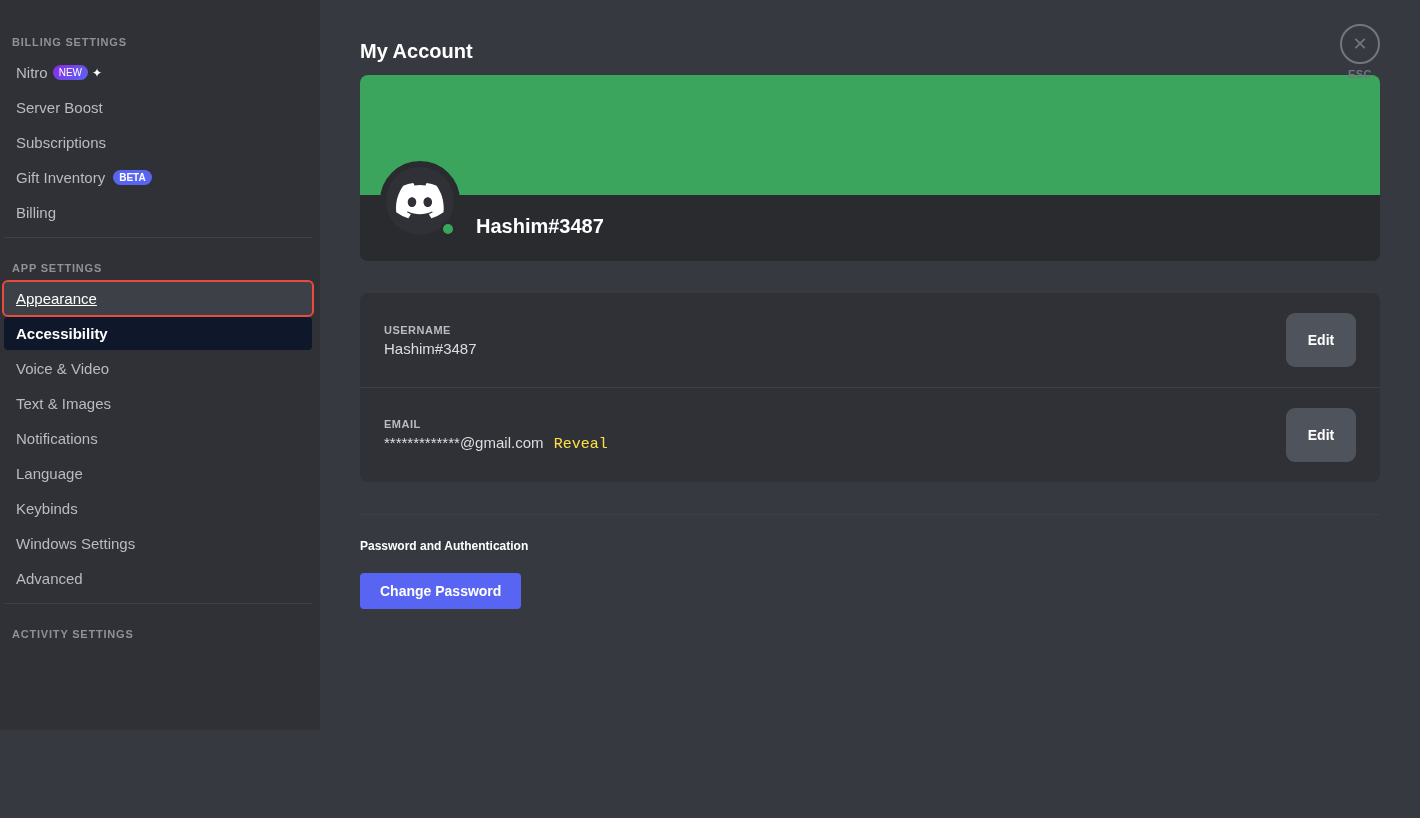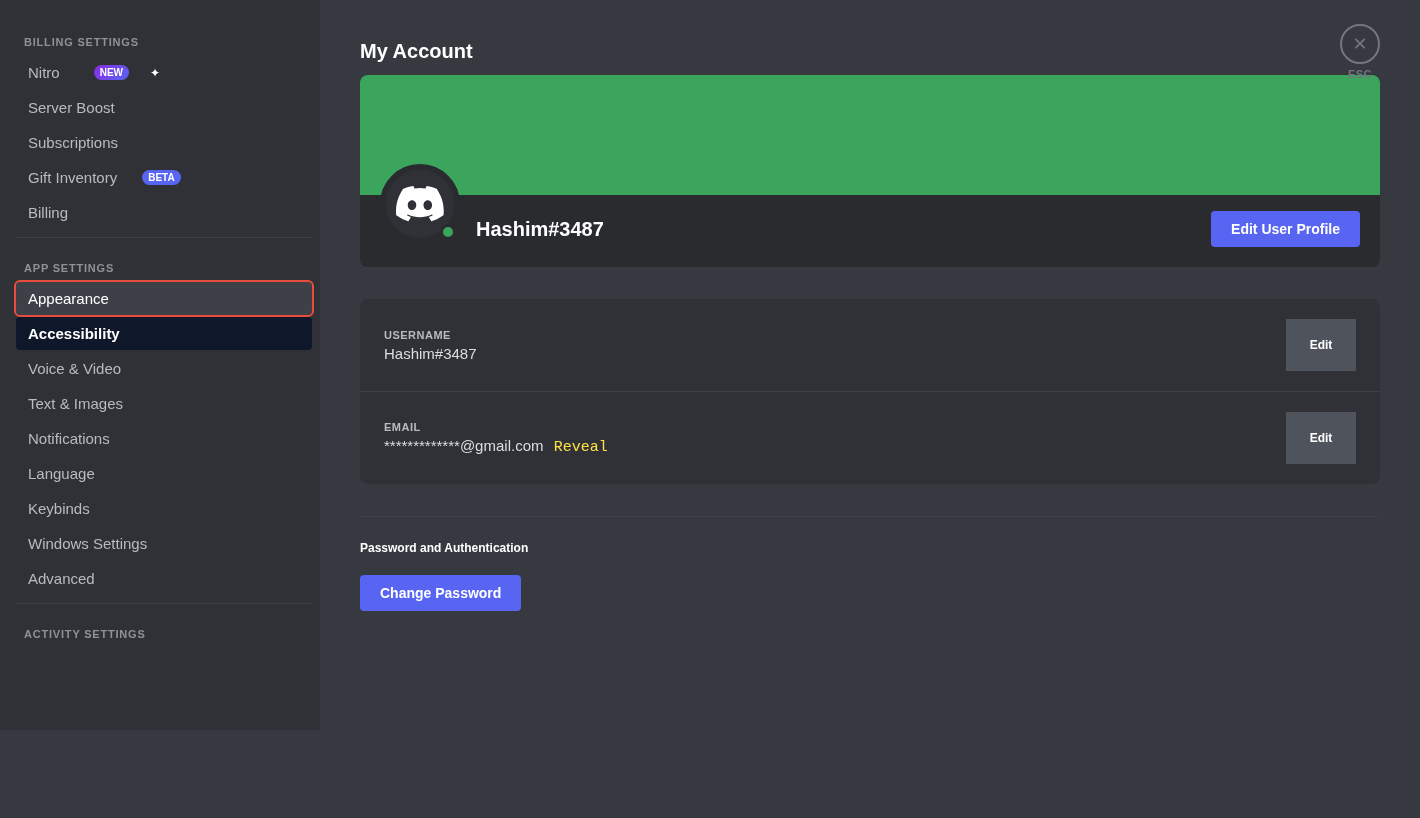--- a/index.html
+++ b/index.html
@@ -13,21 +13,21 @@
       display: flex;
     }
 
     
     .sidebar {
       width: 320px;
       min-width: 320px;
       background: #2f3136;
       height: 730px;
       overflow-y: auto;
-      padding: 20px 8px 20px 16px;
+      padding: 20px 8px 20px 4px;
       scrollbar-width: thin;
       scrollbar-color: #202225 transparent;
     }
     .sidebar::-webkit-scrollbar { width: 6px; }
     .sidebar::-webkit-scrollbar-thumb { background: #202225; border-radius: 3px; }
 
     .sidebar-section-label {
       font-size: 11px;
       font-weight: 700;
       color: #8e9297;
@@ -40,41 +40,41 @@
     .sidebar-item {
       display: flex;
       align-items: center;
       padding: 8px 12px;
       border-radius: 4px;
       cursor: pointer;
       font-size: 15px;
       color: #b9bbbe;
       position: relative;
       margin-bottom: 2px;
-      gap: 17px;
     }
     .sidebar-item.active {
       background: #3d4147;
       color: #ffffff;
       outline: 2px solid #e74c3c;
+      text-decoration: underline;
     }
     .sidebar-item.highlighted {
       background: #0f172a;
       color: #ffffff;
       font-weight: bold;
     }
 
     .badge-new {
       background: linear-gradient(135deg, #8a2be2, #5865f2);
       color: white;
       font-size: 10px;
-      font-weight: 700;
+      font-weight: 400;
       padding: 2px 6px;
       border-radius: 10px;
-      margin-left: 17px;
+      margin-left: 5px;
       text-transform: uppercase;
     }
     .badge-beta {
       background: #5865f2;
       color: white;
       font-size: 10px;
       font-weight: 700;
       padding: 2px 6px;
       border-radius: 10px;
       margin-left: 8px;
@@ -208,22 +208,22 @@
       cursor: pointer;
       font-size: 15px;
       margin-left: 6px;
       font-family: Liberation Mono, monospace;
     }
     .field-btn {
       background: #4f545c;
       color: #ffffff;
       border: none;
       padding: 19px 20px;
-      border-radius: 0;
-      font-size: 12px;
+      border-radius: 9px;
+      font-size: 14px;
       font-weight: 600;
       cursor: pointer;
       min-width: 70px;
     }
 
     
     .section-title {
       font-size: 12px;
       font-weight: 700;
       color: #ffffff;
@@ -356,21 +356,20 @@
           <div class="avatar-circle">
 
             <svg viewBox="0 0 71 55" fill="none" xmlns="http://www.w3.org/2000/svg">
               <path d="M60.1 4.9A58.3 58.3 0 0 0 45.5.7a.2.2 0 0 0-.2.1 40.5 40.5 0 0 0-1.8 3.7 53.9 53.9 0 0 0-16.1 0A37.9 37.9 0 0 0 25.6.8a.2.2 0 0 0-.2-.1A58.1 58.1 0 0 0 10.8 4.9a.2.2 0 0 0-.1.1C1.6 18.3-.9 31.3.3 44.1a.2.2 0 0 0 .1.2 58.6 58.6 0 0 0 17.6 8.9.2.2 0 0 0 .3-.1 42 42 0 0 0 3.6-5.9.2.2 0 0 0-.1-.3 38.6 38.6 0 0 1-5.5-2.6.2.2 0 0 1 0-.4c.4-.3.7-.6 1.1-.9a.2.2 0 0 1 .2 0c11.5 5.3 24 5.3 35.4 0a.2.2 0 0 1 .2 0l1.1.9a.2.2 0 0 1 0 .4 36.2 36.2 0 0 1-5.5 2.6.2.2 0 0 0-.1.3 47.1 47.1 0 0 0 3.6 5.9.2.2 0 0 0 .3.1 58.4 58.4 0 0 0 17.6-8.9.2.2 0 0 0 .1-.2c1.5-15.1-2.5-28-10.5-39.5a.2.2 0 0 0-.1-.1zM23.7 36.3c-3.5 0-6.3-3.2-6.3-7.1s2.8-7.1 6.3-7.1c3.5 0 6.3 3.2 6.3 7.1-.1 3.9-2.8 7.1-6.3 7.1zm23.3 0c-3.5 0-6.3-3.2-6.3-7.1s2.8-7.1 6.3-7.1c3.5 0 6.3 3.2 6.3 7.1 0 3.9-2.8 7.1-6.3 7.1z" fill="white"></path>
             </svg>
           </div>
           <div class="online-dot"></div>
         </div>
         <span class="username-display">Hashim#3487</span>
       </div>
-      <button class="edit-profile-btn">Edit User Profile</button>
     </div>
   </div>
 
   
   <div class="account-fields">
 
     <div class="field-row">
       <div>
         <div class="field-label">USERNAME</div>
         <div class="field-value">Hashim#3487</div>

